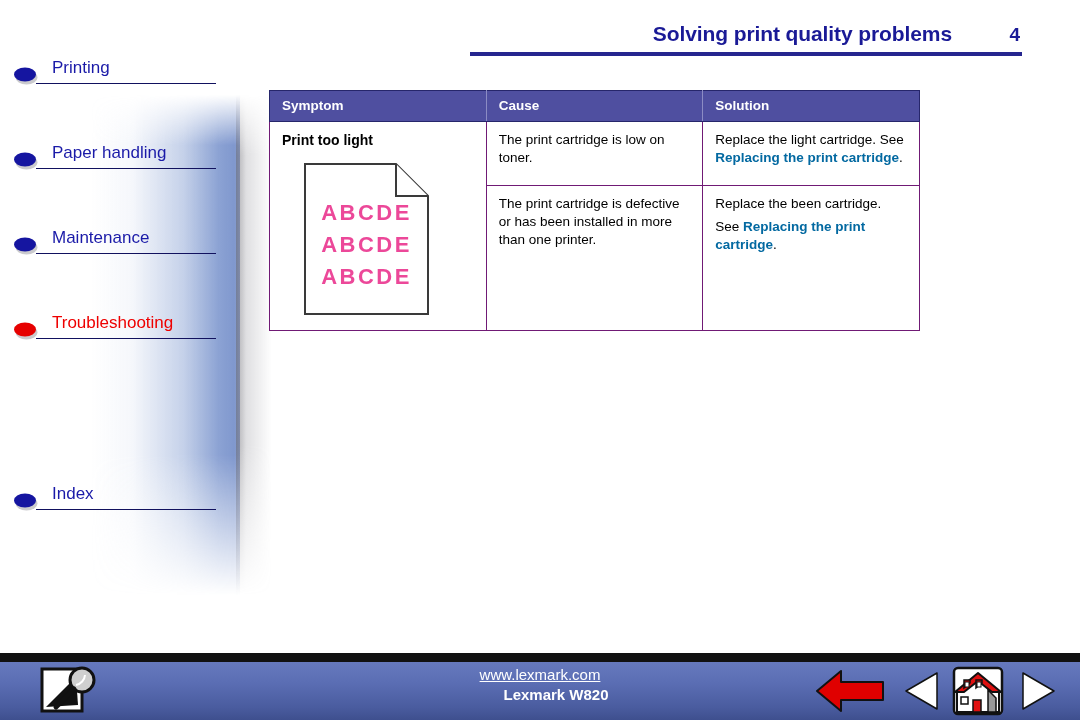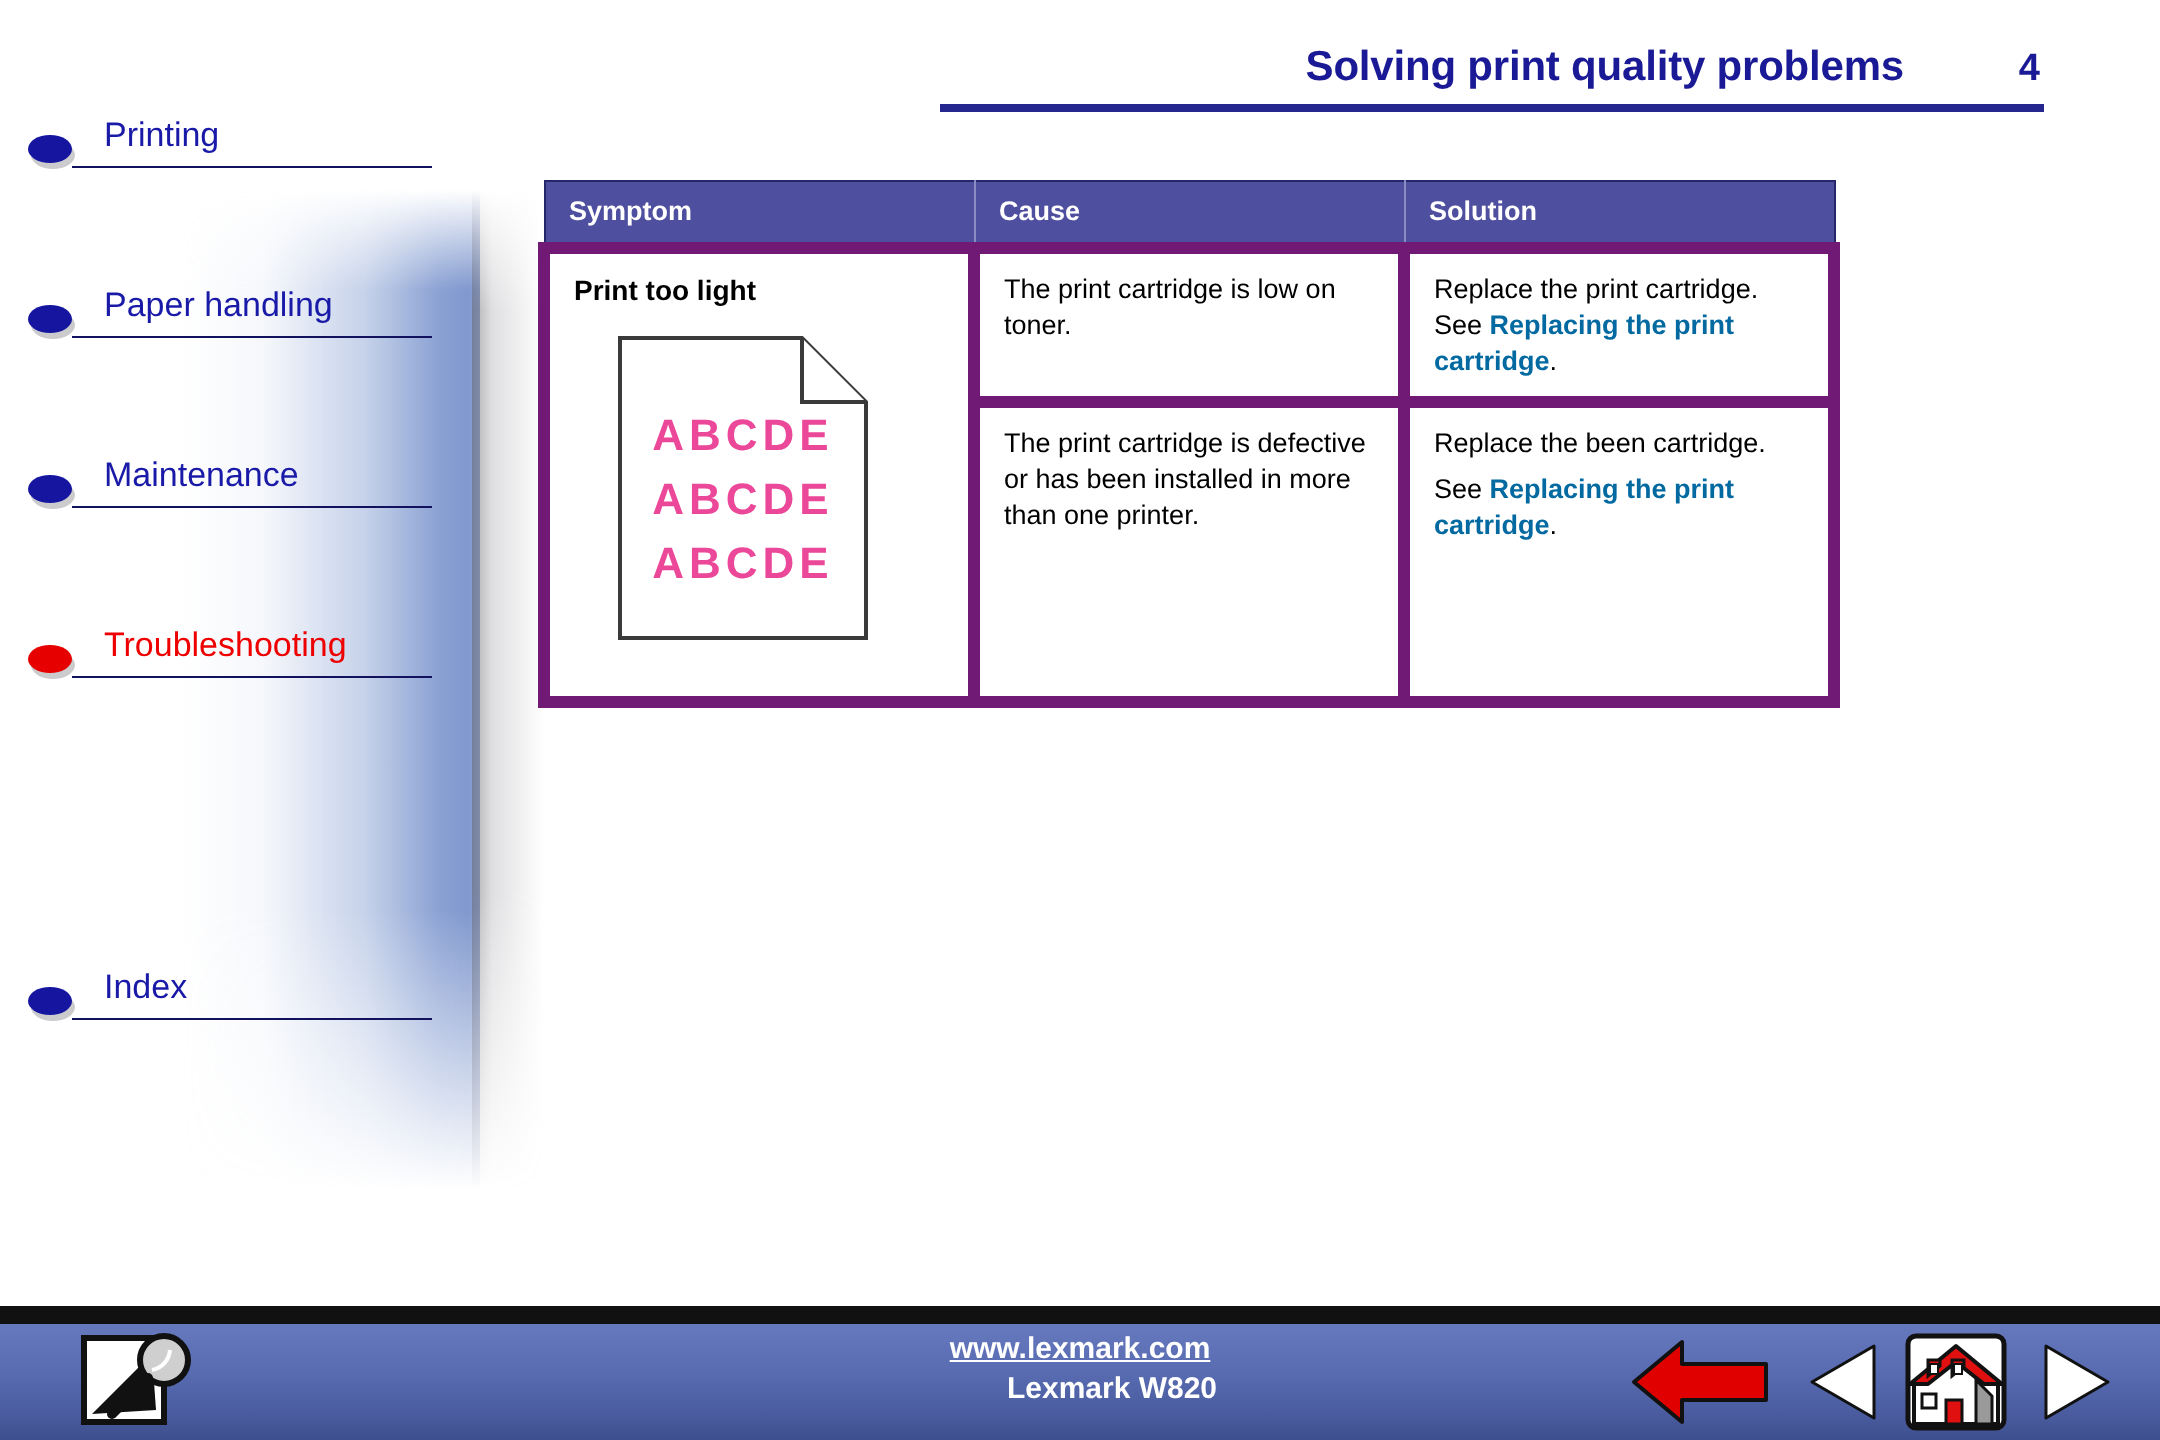--- a/index.html
+++ b/index.html
@@ -138,21 +138,21 @@
     color: #ffffff;
     font-size: 13.5px;
     font-weight: bold;
     text-align: left;
     padding: 7px 10px 8px 12px;
     border: 1px solid #26266b;
     border-right-color: #8c8cc4;
   }
   #symptom-table th:last-child { border-right-color: #26266b; }
   #symptom-table td {
-    border: 6px solid #701a75;
+    border: 1px solid #701a75;
     vertical-align: top;
     padding: 9px 10px 9px 12px;
     font-size: 13.5px;
     color: #000000;
     line-height: 1.32;
   }
   td.col-symptom { width: 202px; }
   td.col-cause   { width: 218px; }
   td.col-solution{ width: 300px; }
   .symptom-title {
@@ -209,21 +209,21 @@
   #footer-center {
     position: absolute;
     left: 0;
     top: 662px;
     width: 1080px;
     text-align: center;
   }
   #footer-url {
     margin-top: 4px;
     font-size: 15px;
-    font-weight: bold;
+    font-weight: normal;
     color: #ffffff;
     text-decoration: underline;
     cursor: pointer;
     display: inline-block;
   }
   #footer-model {
     margin-top: 2px;
     font-size: 15px;
     font-weight: bold;
     color: #ffffff;
@@ -330,21 +330,21 @@
           </svg>
           <div class="abcde-stack">
             <div>ABCDE</div>
             <div>ABCDE</div>
             <div>ABCDE</div>
           </div>
         </div>
       </td>
       <td class="col-cause">The print cartridge is low on toner.</td>
       <td class="col-solution">
-        <p class="solution-line"><span>Replace the print cartridge. See </span><span class="doclink">Replacing the print cartridge</span><span>.</span></p>
+        <p class="solution-line"><span>Replace the light cartridge. See </span><span class="doclink">Replacing the print cartridge</span><span>.</span></p>
       </td>
     </tr>
     <tr>
       <td class="col-cause" style="height:126px;">The print cartridge is defective or has been installed in more than one printer.</td>
       <td class="col-solution">
         <p class="solution-line">Replace the been cartridge.</p>
         <p class="solution-line"><span>See </span><span class="doclink">Replacing the print cartridge</span><span>.</span></p>
       </td>
     </tr>
   </tbody>

